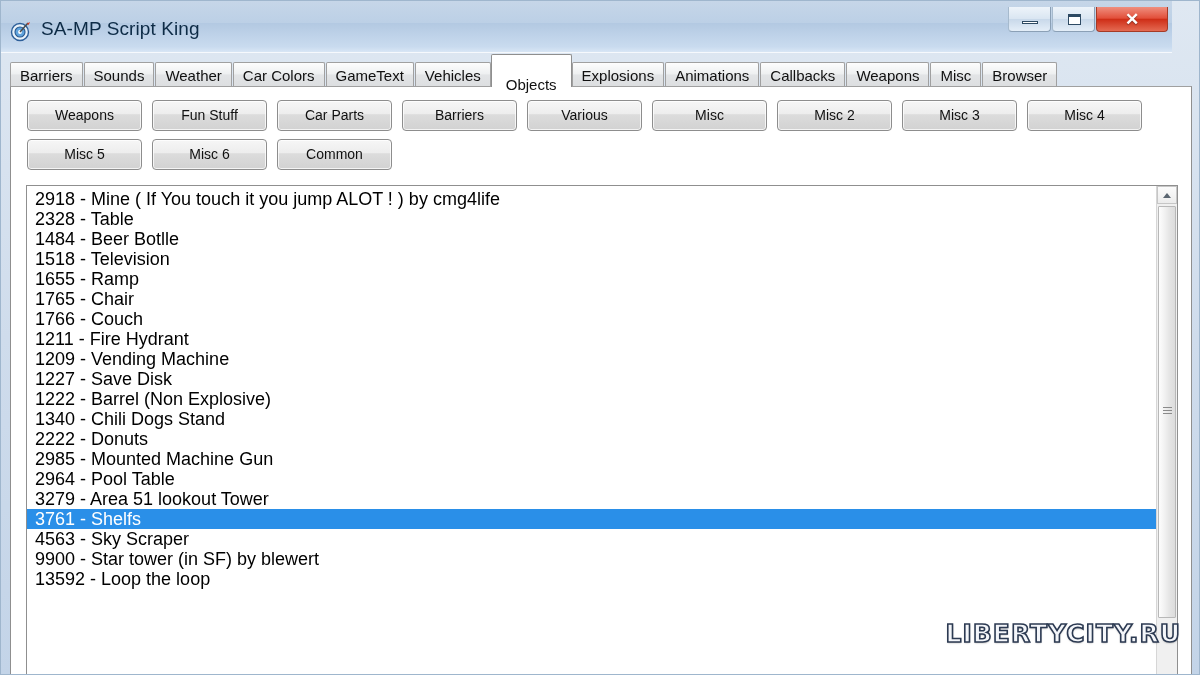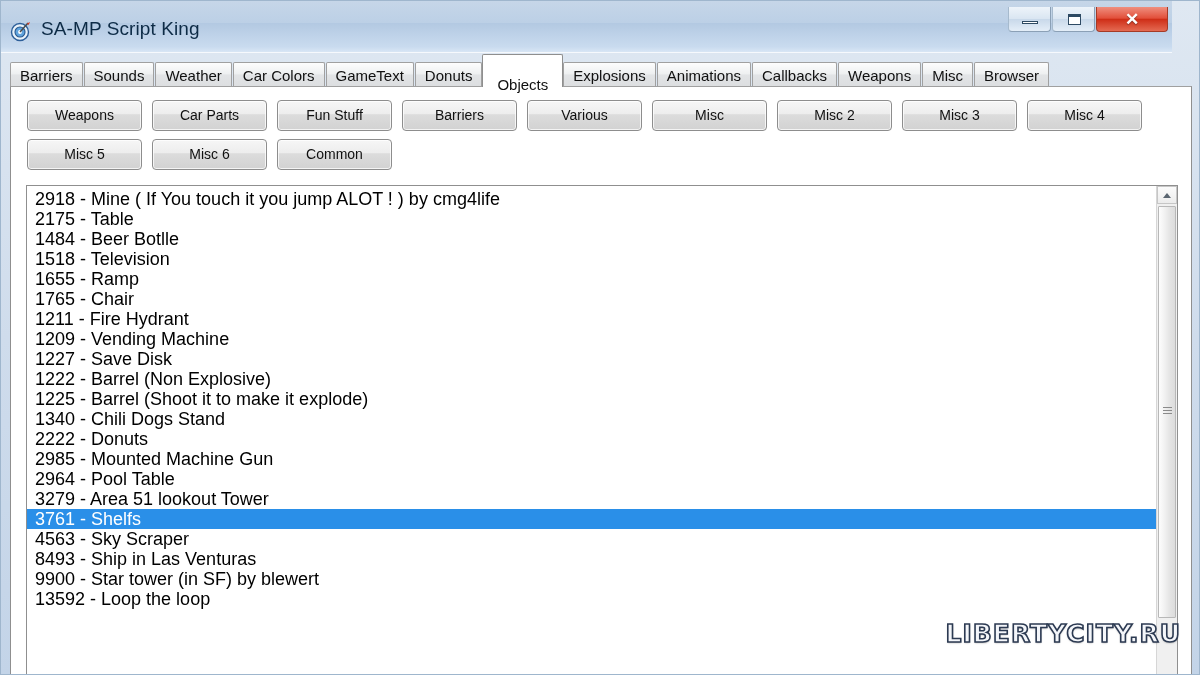--- a/index.html
+++ b/index.html
@@ -332,72 +332,71 @@
       </div>
     </div>
   </div>
 
   <div id="tab-strip">
     <div class="tab">Barriers</div>
     <div class="tab">Sounds</div>
     <div class="tab">Weather</div>
     <div class="tab">Car Colors</div>
     <div class="tab">GameText</div>
-    <div class="tab">Donuts</div>
+    <div class="tab">Vehicles</div>
     <div class="tab selected">Objects</div>
     <div class="tab">Explosions</div>
     <div class="tab">Animations</div>
     <div class="tab">Callbacks</div>
     <div class="tab">Weapons</div>
     <div class="tab">Misc</div>
     <div class="tab">Browser</div>
   </div>
 
   <div id="tab-panel">
 
     <div id="button-grid">
       <div class="btn-row">
         <div class="cat-btn">Weapons</div>
+        <div class="cat-btn">Fun Stuff</div>
         <div class="cat-btn">Car Parts</div>
-        <div class="cat-btn">Fun Stuff</div>
         <div class="cat-btn">Barriers</div>
         <div class="cat-btn">Various</div>
         <div class="cat-btn">Misc</div>
         <div class="cat-btn">Misc 2</div>
         <div class="cat-btn">Misc 3</div>
         <div class="cat-btn">Misc 4</div>
       </div>
       <div class="btn-row">
         <div class="cat-btn">Misc 5</div>
         <div class="cat-btn">Misc 6</div>
         <div class="cat-btn">Common</div>
       </div>
     </div>
 
     <div id="list-box">
       <div id="list-items">
           <div class="list-item">2918 - Mine ( If You touch it you jump ALOT ! )  by cmg4life</div>
-          <div class="list-item">2175 - Table</div>
+          <div class="list-item">2328 - Table</div>
           <div class="list-item">1484 - Beer Botlle</div>
           <div class="list-item">1518 - Television</div>
           <div class="list-item">1655 - Ramp</div>
           <div class="list-item">1765 - Chair</div>
+          <div class="list-item">1766 - Couch</div>
           <div class="list-item">1211 - Fire Hydrant</div>
           <div class="list-item">1209 - Vending Machine</div>
           <div class="list-item">1227 - Save Disk</div>
           <div class="list-item">1222 - Barrel (Non Explosive)</div>
-          <div class="list-item">1225 - Barrel (Shoot it to make it explode)</div>
           <div class="list-item">1340 - Chili Dogs Stand</div>
           <div class="list-item">2222 - Donuts</div>
           <div class="list-item">2985 - Mounted Machine Gun</div>
           <div class="list-item">2964 - Pool Table</div>
           <div class="list-item">3279 - Area 51 lookout Tower</div>
           <div class="list-item selected">3761 - Shelfs</div>
           <div class="list-item">4563 - Sky Scraper</div>
-          <div class="list-item">8493 - Ship in Las Venturas</div>
           <div class="list-item">9900 - Star tower (in SF) by blewert</div>
           <div class="list-item">13592 - Loop the loop</div>
         </div>
 
       <div id="list-scrollbar">
         <div id="sb-up"></div>
         <div id="sb-thumb">
           <span class="sb-grip">
             <i></i>
               <i></i>

